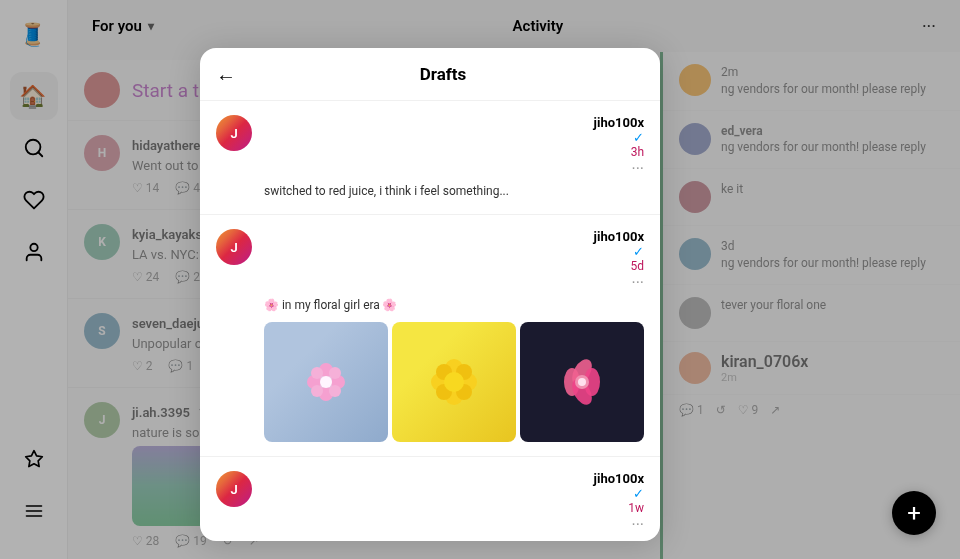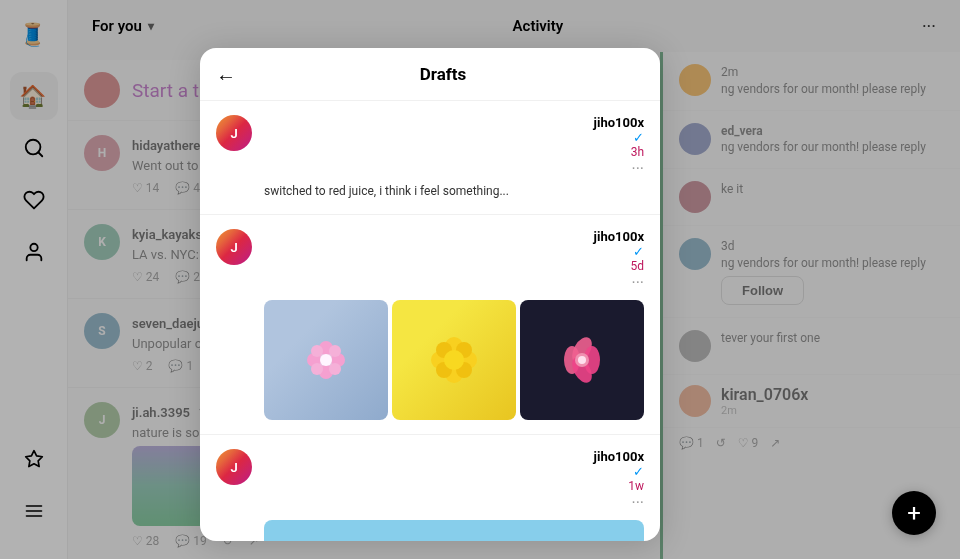--- a/index.html
+++ b/index.html
@@ -550,26 +550,25 @@
     <div class="activity-item">
       <div class="activity-avatar" style="background:#a45;"></div>
       <div class="activity-text">ke it</div>
     </div>
     <div class="activity-item">
       <div class="activity-avatar" style="background:#48a;"></div>
       <div style="flex:1;">
         <div class="activity-text">
           3d<br>ng vendors for our month! please reply
         </div>
-        <button class="follow-btn">Follow</button>
       </div>
     </div>
     <div class="activity-item">
       <div class="activity-avatar" style="background:#888;"></div>
-      <div class="activity-text">tever your first one</div>
+      <div class="activity-text">tever your floral one</div>
     </div>
 
     <div style="padding:10px 16px;border-bottom:1px solid #f5f5f5;display:flex;gap:10px;align-items:center;">
       <div style="width:32px;height:32px;border-radius:50%;background:#e85;flex-shrink:0;"></div>
       <div style="flex:1;">
         <div style="font-size:16px;font-weight:600;">kiran_0706x</div>
         <div style="font-size:11px;color:#999;">2m</div>
       </div>
     </div>
     <div style="padding:8px 16px;display:flex;gap:12px;">
@@ -605,20 +604,21 @@
 
     <div class="draft-item">
       <div class="draft-avatar">J</div>
       <div class="draft-body">
         <div class="draft-username-row">
           <span class="draft-username">jiho100x</span>
           <span class="draft-verified">✓</span>
           <span class="draft-time">5d</span>
           <span class="draft-dots">···</span>
         </div>
+        <div class="draft-text">🌸 in my floral girl era 🌸</div>
         <div class="draft-images">
           <div class="draft-img draft-img-flower">
 
             <svg width="60" height="60" viewBox="0 0 60 60">
               <circle cx="30" cy="30" r="12" fill="#e8c0e0" stroke="#d490c8" stroke-width="2"></circle>
               <circle cx="30" cy="18" r="7" fill="#f5a0d0"></circle>
               <circle cx="30" cy="42" r="7" fill="#f5a0d0"></circle>
               <circle cx="18" cy="30" r="7" fill="#f5a0d0"></circle>
               <circle cx="42" cy="30" r="7" fill="#f5a0d0"></circle>
               <circle cx="21" cy="21" r="6" fill="#f5b0d8"></circle>

